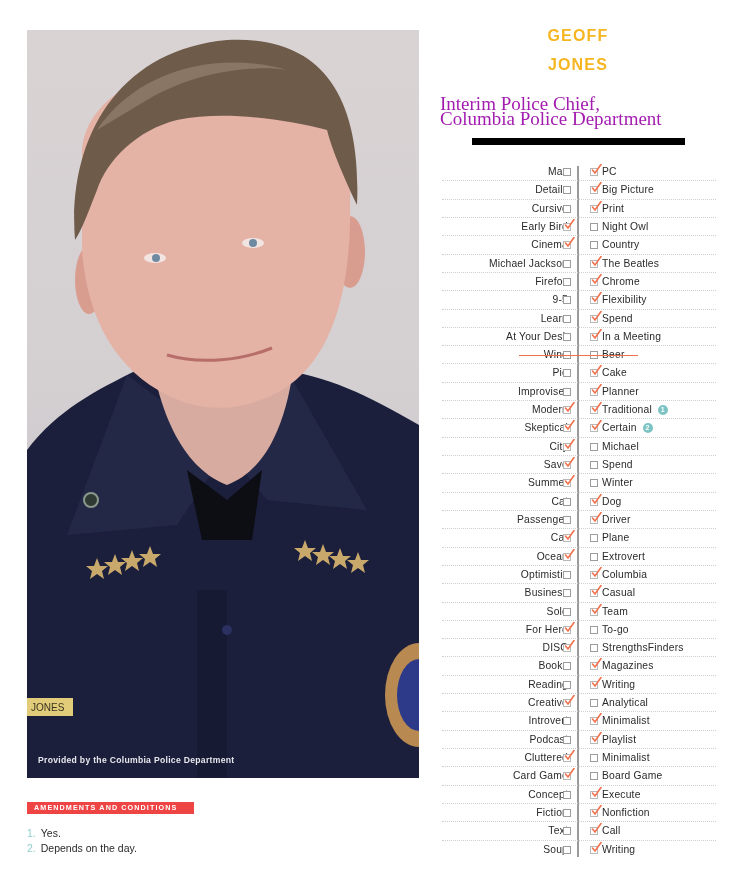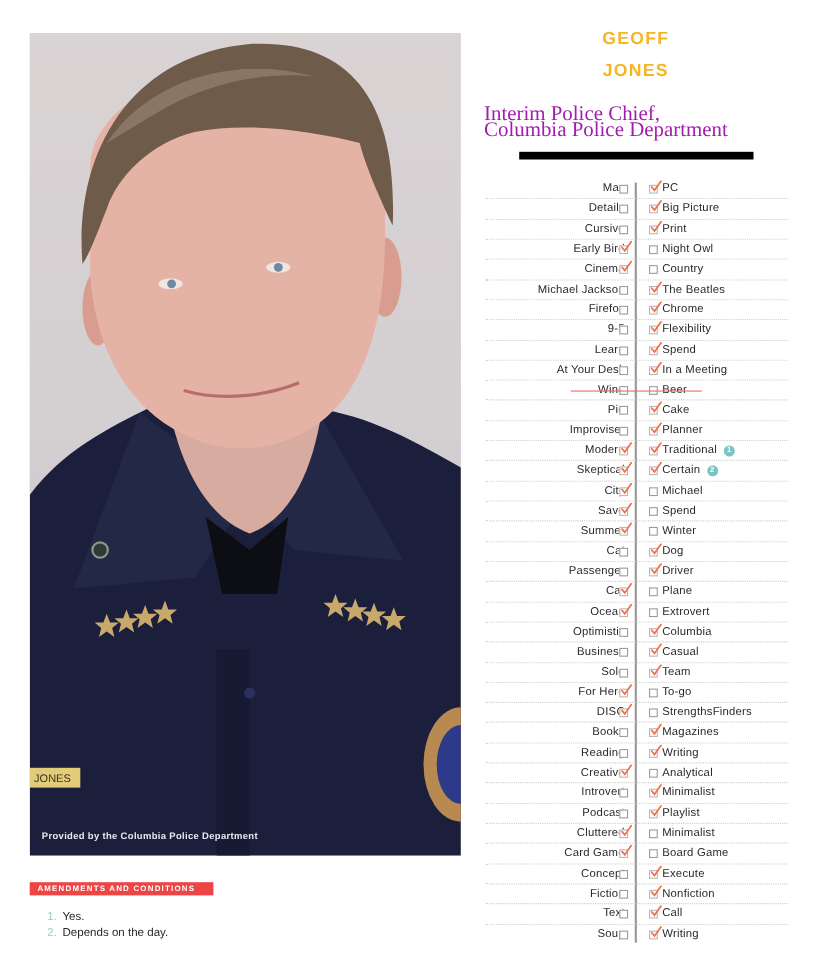--- a/index.html
+++ b/index.html
@@ -19,21 +19,21 @@
   }
 
   
   .amend-header {
     position: absolute; left: 27px; top: 802px; width: 167px; height: 12px;
     background: #ef4444; color: #ffffff;
     font-size: 7.2px; font-weight: bold; letter-spacing: 1.1px;
     line-height: 12px; padding-left: 7px; white-space: nowrap;
   }
   .amend-list { position: absolute; left: 27px; top: 826px; list-style: none; }
-  .amend-list li { font-size: 10.5px; line-height: 15px; color: #2a2a2a; white-space: nowrap; margin-left: 16px; }
+  .amend-list li { font-size: 10.5px; line-height: 15px; color: #2a2a2a; white-space: nowrap; }
   .amend-list .num { color: #8fcdcd; margin-right: 5px; }
 
   
   .name {
     position: absolute; left: 472px; width: 212px; text-align: center;
     color: #f5b622; font-weight: bold; font-size: 16px; letter-spacing: 1.2px;
   }
   .name.first { top: 27px; }
   .name.last  { top: 56px; }
   .title-line {

